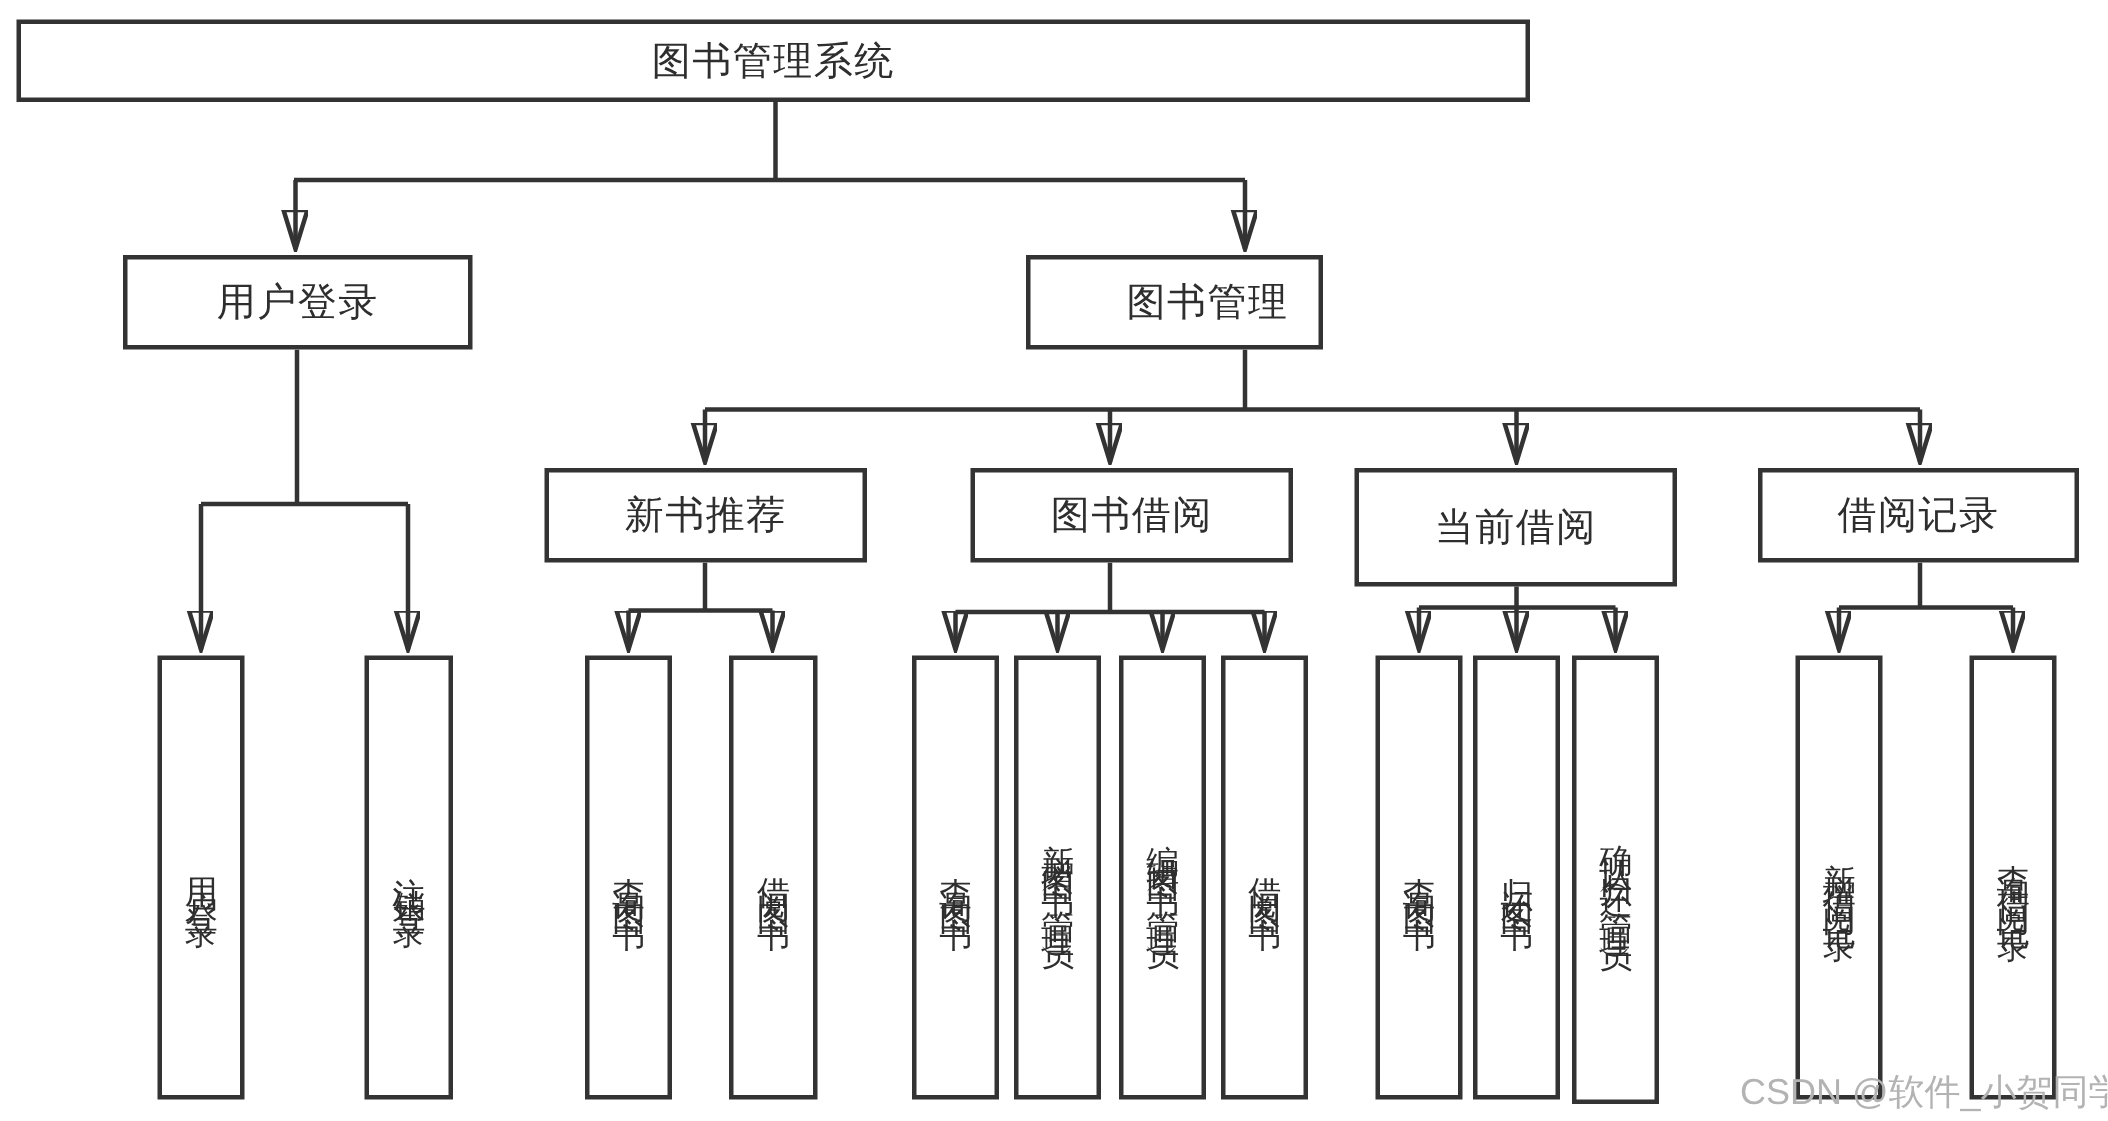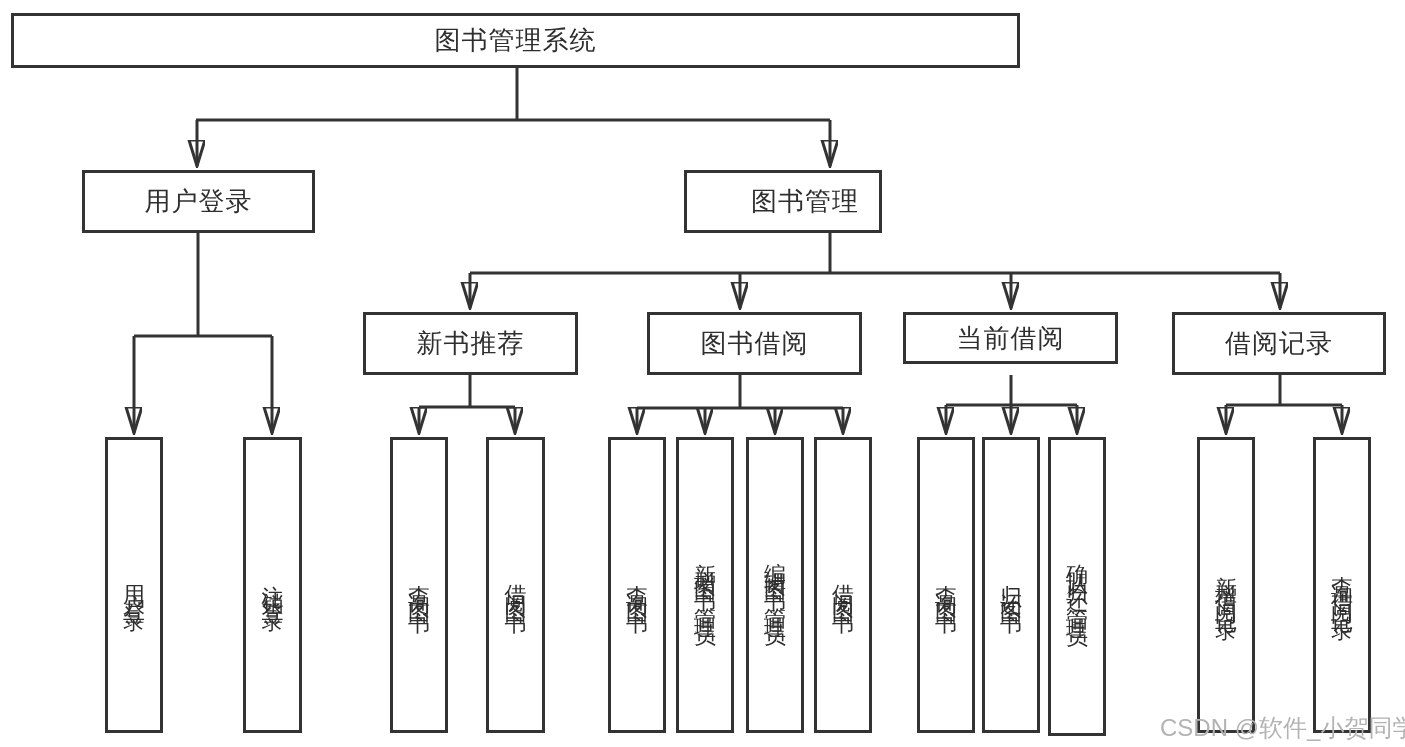--- a/index.html
+++ b/index.html
@@ -128,21 +128,21 @@
   <div class="node h" style="left:684px; top:170px; width:198px; height:63px;padding-left:44px;">
     <span class="label">图书管理</span>
   </div>
 
   <div class="node h" style="left:363px; top:312px; width:215px; height:63px;text-align:right;">
     <span class="label">新书推荐</span>
   </div>
   <div class="node h" style="left:633px; top:312px; width:215px; height:63px;margin-left:14px;">
     <span class="label">图书借阅</span>
   </div>
-  <div class="node h" style="left:903px; top:312px; width:215px; height:52px;">
+  <div class="node h" style="left:903px; top:312px; width:215px; height:79px;">
     <span class="label">当前借阅</span>
   </div>
   <div class="node h" style="left:1172px; top:312px; width:214px; height:63px;">
     <span class="label">借阅记录</span>
   </div>
 
   <div class="node v" style="left:105px; top:437px; width:58px; height:296px;">
     <span class="vlabel">用户登录</span>
   </div>
   <div class="node v" style="left:243px; top:437px; width:59px; height:296px;">

